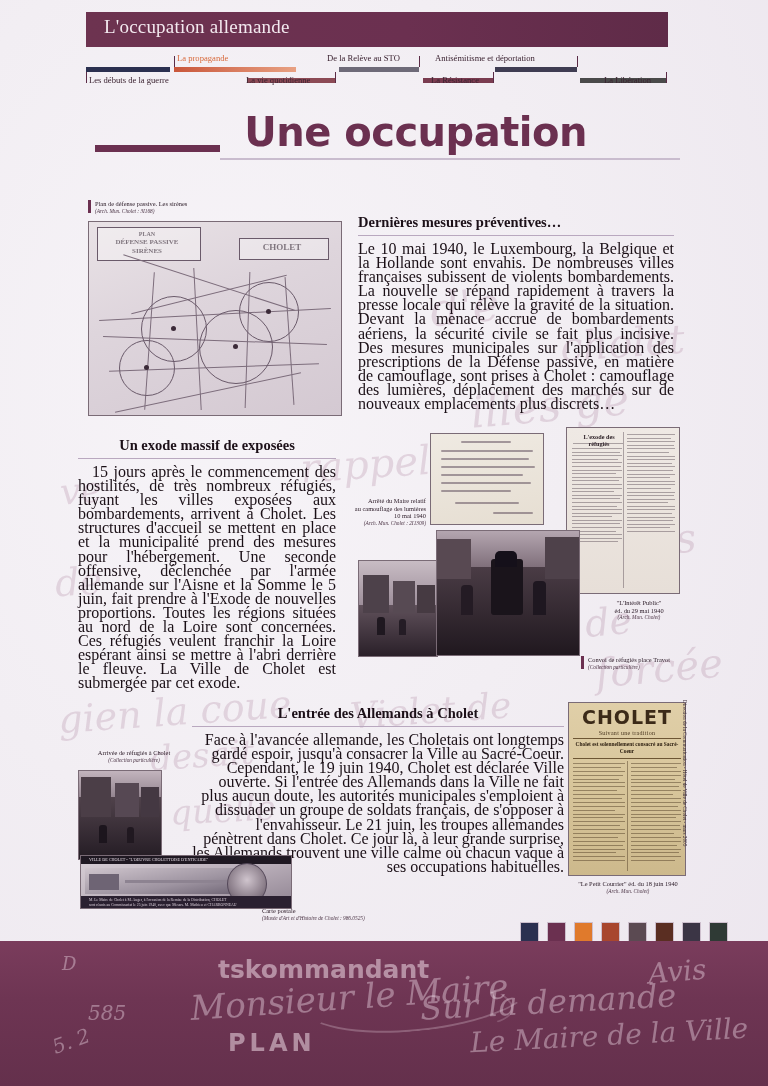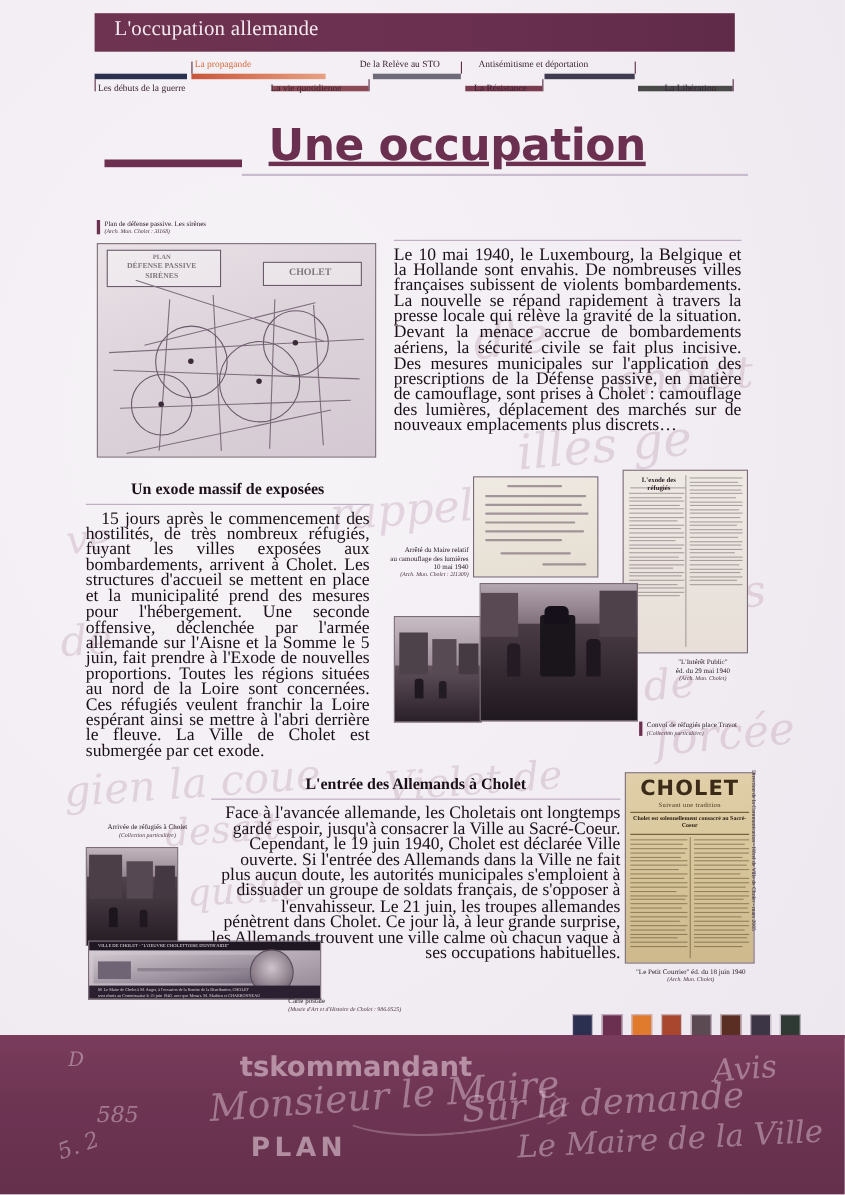--- a/index.html
+++ b/index.html
@@ -39,21 +39,21 @@
   .navlbl.active{color:#d86a3c;}
 
   
   #title{position:absolute;left:95px;top:112px;width:580px;height:88px;}
   #titlerule{position:absolute;left:0px;top:33px;width:125px;height:7px;background:#6b3050;}
   .tline{
     position:absolute;right:0;
     font-family:"DejaVu Sans", sans-serif;font-weight:bold;
     color:#6b3050;font-size:40px;line-height:40px;letter-spacing:-.5px;
   }
-  #tl1{top:0px;right:88px;text-decoration:underline;}
+  #tl1{top:0px;right:88px;}
   #tl2{top:38px;right:0px;}
   #titlerule2{position:absolute;left:125px;top:46px;width:460px;height:2px;background:#c9bcce;}
 
   
   .sect-h{
     font-family:"Liberation Serif", serif;font-weight:bold;color:#1c1018;
     font-size:14.5px;
   }
   .sect-rule{height:1px;background:#b9a8bf;}
   .body{
@@ -245,20 +245,21 @@
     <div class="mapcirc" style="left:150px;top:60px;width:58px;height:58px;"></div>
     <div class="mapcirc" style="left:30px;top:118px;width:54px;height:54px;"></div>
 
     <div class="mapdot" style="left:82px;top:104px;width:5px;height:5px;"></div>
     <div class="mapdot" style="left:144px;top:122px;width:5px;height:5px;"></div>
     <div class="mapdot" style="left:177px;top:87px;width:5px;height:5px;"></div>
     <div class="mapdot" style="left:55px;top:143px;width:5px;height:5px;"></div>
   </div>
 
   <div style="position:absolute;left:358px;top:214px;width:316px;">
+    <div class="sect-h">Dernières mesures préventives…</div>
     <div class="sect-rule" style="margin-top:4px;margin-bottom:6px;"></div>
     <div class="body" style="text-align:justify;">Le 10 mai 1940, le Luxembourg, la Belgique et la Hollande sont envahis. De nombreuses villes françaises subissent de violents bombardements. La nouvelle se répand rapidement à travers la presse locale qui relève la gravité de la situation. Devant la menace accrue de bombardements aériens, la sécurité civile se fait plus incisive. Des mesures municipales sur l'application des prescriptions de la Défense passive, en matière de camouflage, sont prises à Cholet : camouflage des lumières, déplacement des marchés sur de nouveaux emplacements plus discrets…</div>
   </div>
 
   <div style="position:absolute;left:78px;top:437px;width:258px;">
     <div class="sect-h" style="text-align:center;">Un exode massif de exposées</div>
     <div class="sect-rule" style="margin-top:4px;margin-bottom:6px;"></div>
     <div class="body" style="text-align:justify;text-indent:14px;">15 jours après le commencement des hostilités, de très nombreux réfugiés, fuyant les villes exposées aux bombardements, arrivent à Cholet. Les structures d'accueil se mettent en place et la municipalité prend des mesures pour l'hébergement. Une seconde offensive, déclenchée par l'armée allemande sur l'Aisne et la Somme le 5 juin, fait prendre à l'Exode de nouvelles proportions. Toutes les régions situées au nord de la Loire sont concernées. Ces réfugiés veulent franchir la Loire espérant ainsi se mettre à l'abri derrière le fleuve. La Ville de Cholet est submergée par cet exode.</div>
   </div>
 

